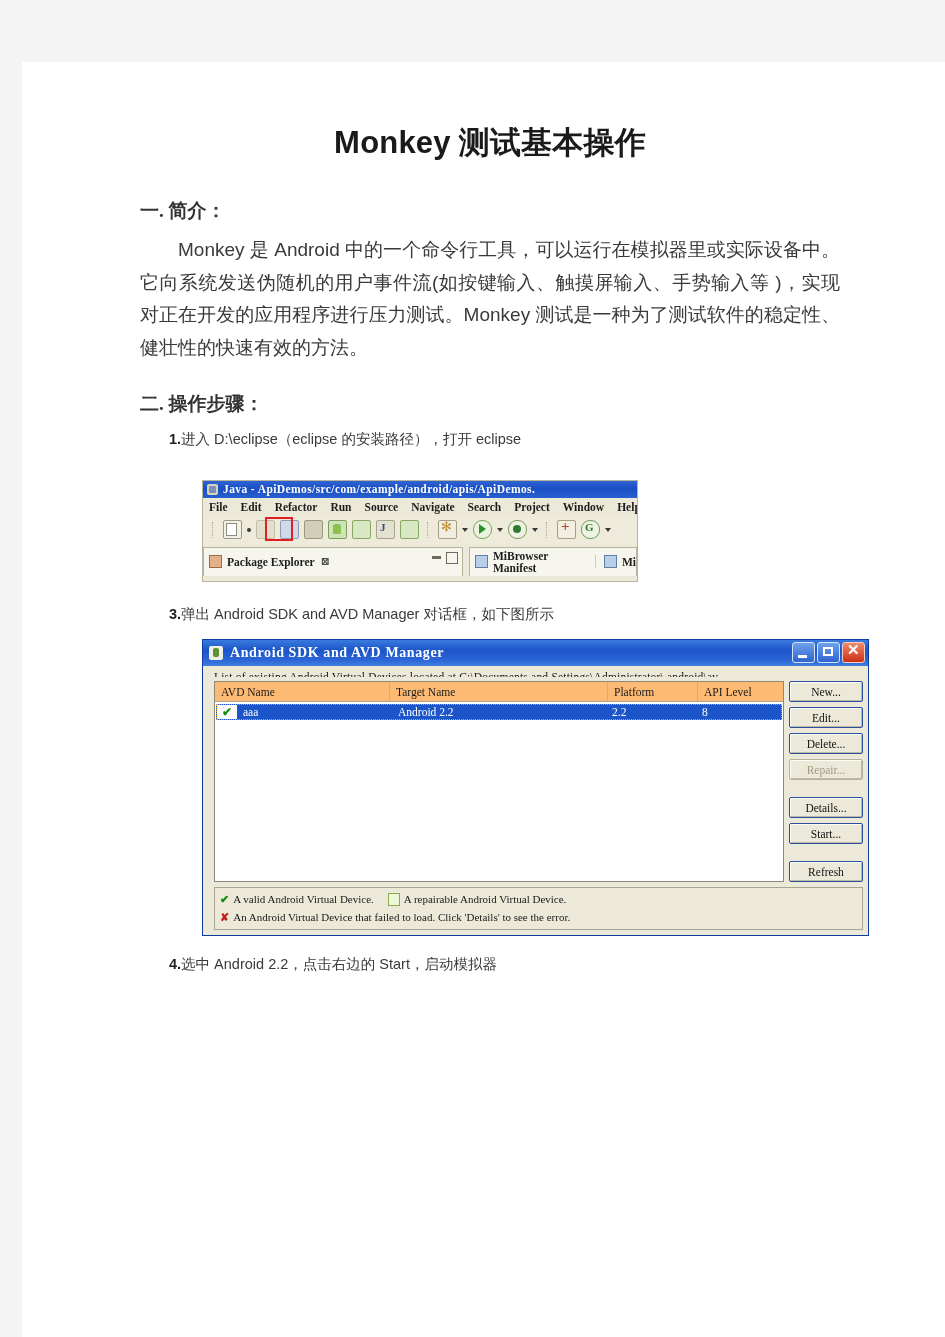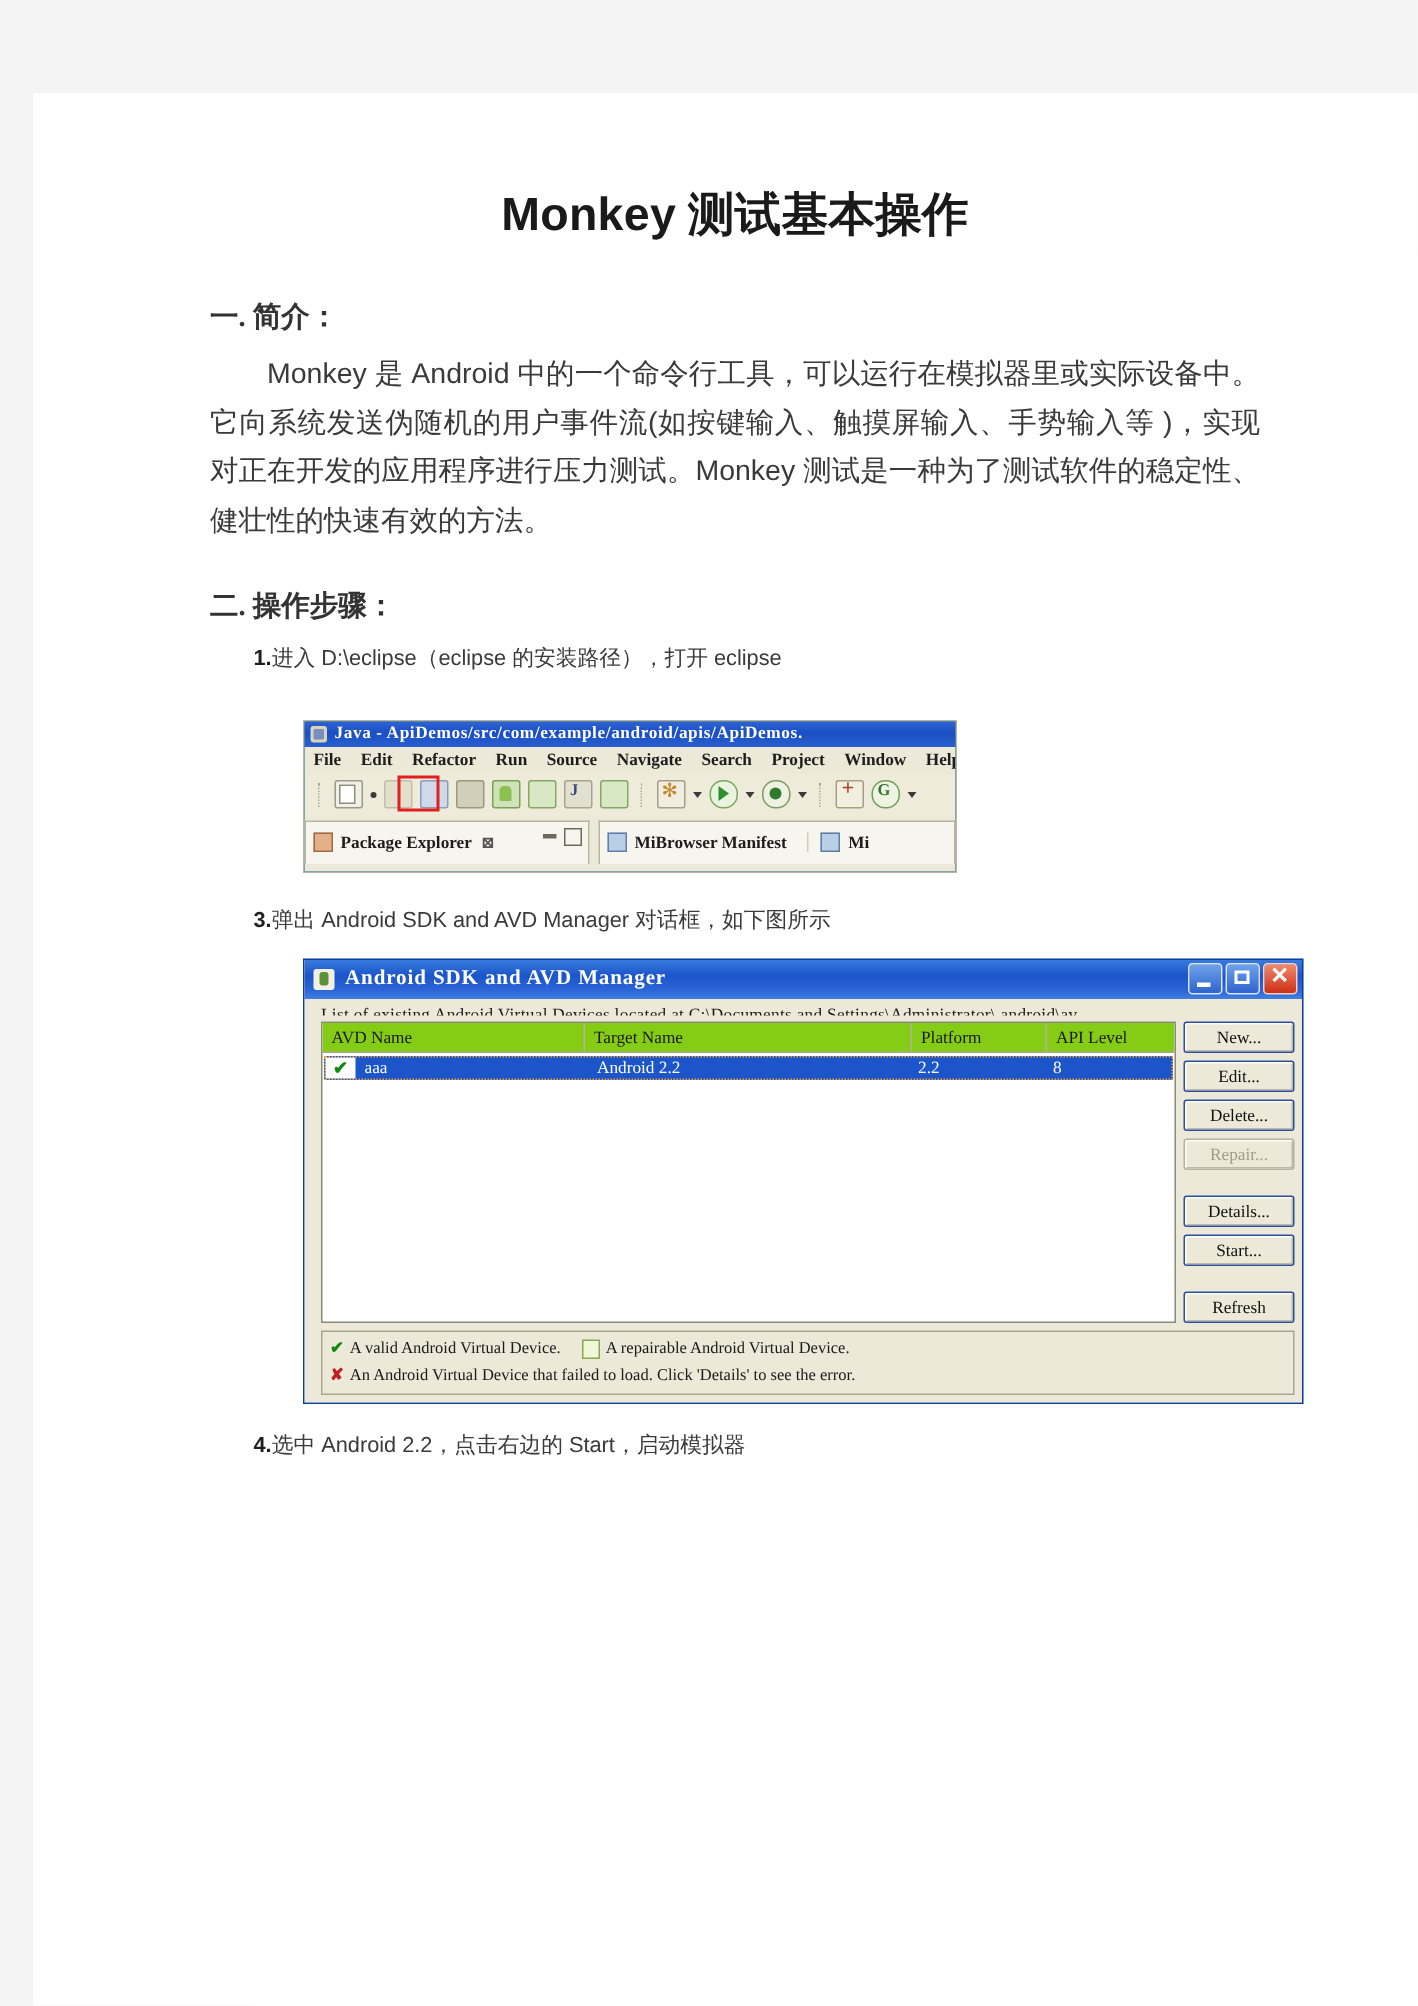--- a/index.html
+++ b/index.html
@@ -77,21 +77,21 @@
   }
   .spacer-sm { height: 16px; }
   .spacer-md { height: 20px; }
 
   
   .shot-eclipse {
     position: relative;
     width: 434px;
     height: 100px;
     margin: 8px 0 0 62px;
-    background: #0369a1;
+    background: #f9a8d4;
     border: 1px solid #b9b59d;
     overflow: hidden;
     font-family: "Liberation Serif", "DejaVu Serif", serif;
   }
   .ec-titlebar {
     height: 17px;
     background: linear-gradient(to bottom, #2f63d4 0%, #1a4fc4 45%, #2a5fd0 100%);
     display: flex;
     align-items: center;
     padding-left: 4px;
@@ -217,21 +217,21 @@
     box-sizing: border-box;
   }
   .ec-tabrow {
     height: 34px;
     display: flex;
     align-items: flex-start;
     background: #ece9d8;
     padding-top: 3px;
   }
   .ec-panel-left {
-    width: 190px;
+    width: 260px;
     height: 29px;
     border: 1px solid #b9b59d;
     border-bottom: none;
     background: #f7f6ee;
     display: flex;
     align-items: center;
     font-size: 11.5px;
     font-weight: bold;
     color: #1d1d1d;
     padding-left: 5px;
@@ -388,21 +388,21 @@
     flex: 1;
     border: 1px solid #8a8a7a;
     background: #ffffff;
     display: flex;
     flex-direction: column;
     overflow: hidden;
   }
   .avd-thead {
     display: flex;
     height: 19px;
-    background: #84cc16;
+    background: #fdba74;
     border-bottom: 1px solid #a9a593;
     font-size: 11.5px;
     color: #1a1a1a;
     align-items: center;
   }
   .avd-th {
     padding-left: 6px;
     height: 100%;
     display: flex;
     align-items: center;

